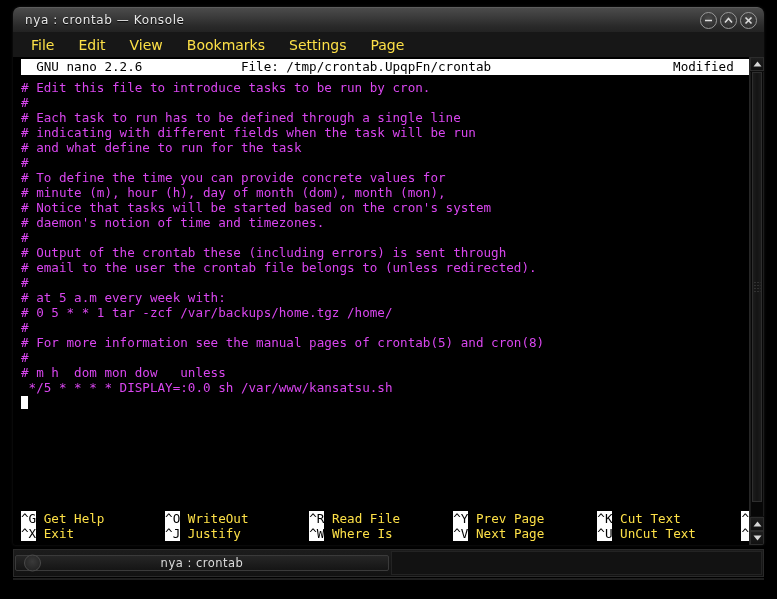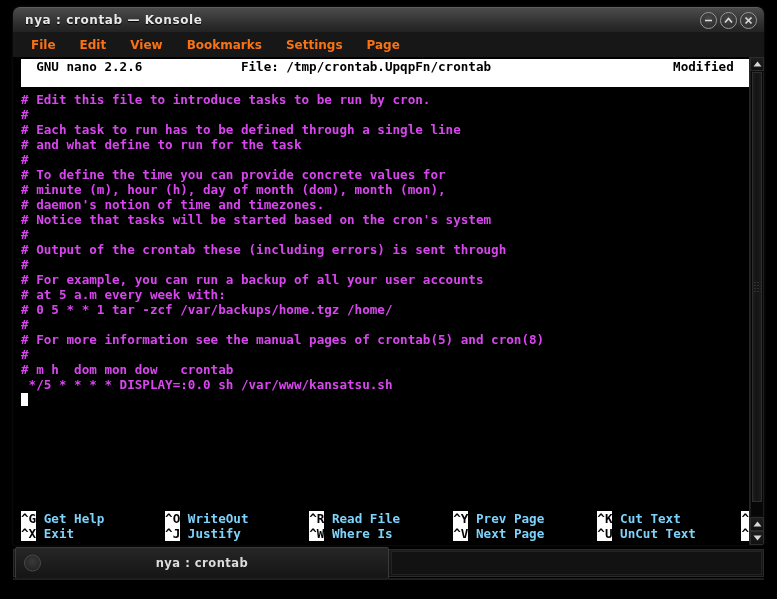--- a/index.html
+++ b/index.html
@@ -11,21 +11,20 @@
     height: 599px;
     overflow: hidden;
     font-family: "DejaVu Sans", sans-serif;
   }
 
   #screen {
     position: relative;
     width: 777px;
     height: 599px;
     background: #000000;
-    font-weight: bold;
   }
 
   
   #window {
     position: absolute;
     left: 13px;
     top: 7px;
     width: 751px;
     height: 538px;
     border-radius: 7px 7px 2px 2px;
@@ -81,22 +80,22 @@
   #menubar {
     height: 25px;
     background: #171717;
     display: flex;
     align-items: center;
     padding-left: 16px;
     box-sizing: border-box;
   }
   .menu-item {
     font-family: "DejaVu Sans", sans-serif;
-    font-size: 12px;
-    color: #f97316;
+    font-size: 14px;
+    color: #fde047;
     margin-right: 20px;
     padding: 1px 2px;
     cursor: default;
     white-space: nowrap;
   }
 
   
   #terminal-wrap {
     position: relative;
     height: 488px;
@@ -113,21 +112,21 @@
     font-size: 12.6px;
     line-height: 15px;
     color: #e6e6e6;
     overflow: hidden;
     padding-top: 2px;
   }
 
   .nano-titlebar {
     background: #ffffff;
     color: #000000;
-    height: 28px;
+    height: 16px;
     line-height: 16px;
     font-family: "DejaVu Sans Mono", monospace;
     font-size: 12.6px;
     white-space: pre;
     display: block;
     margin-bottom: 5px;
     overflow: hidden;
   }
 
   .term-line {
@@ -164,21 +163,21 @@
   }
   .sc-cell {
     display: inline-block;
     white-space: pre;
   }
   .sc-key {
     background: #ffffff;
     color: #000000;
   }
   .sc-label {
-    color: #7dd3fc;
+    color: #fde047;
   }
 
   
   #scrollbar {
     position: relative;
     width: 15px;
     flex: 0 0 15px;
     background: #0d0d0d;
     border-left: 1px solid #262626;
     box-sizing: border-box;
@@ -241,21 +240,21 @@
     height: 28px;
     background: linear-gradient(to bottom, #1c1c1c, #121212);
     border: 1px solid #2a2a2a;
     box-sizing: border-box;
     display: flex;
     align-items: center;
   }
   #task-entry {
     position: relative;
     width: 374px;
-    height: 32px;
+    height: 16px;
     margin: 1px 0 1px 1px;
     background: linear-gradient(to bottom, #262626, #151515);
     border: 1px solid #3a3a3a;
     border-radius: 2px;
     box-sizing: border-box;
     display: flex;
     align-items: center;
     justify-content: center;
     cursor: pointer;
   }
@@ -335,36 +334,37 @@
     <div id="terminal-wrap">
 
       <div id="terminal">
 
         <div class="nano-titlebar">  GNU nano 2.2.6             File: /tmp/crontab.UpqpFn/crontab                        Modified  </div>
 
         <div id="buffer">
             <div class="term-line"># Edit this file to introduce tasks to be run by cron.</div>
             <div class="term-line">#</div>
             <div class="term-line"># Each task to run has to be defined through a single line</div>
+            <div class="term-line"># indicating with different fields when the task will be run</div>
             <div class="term-line"># and what define to run for the task</div>
             <div class="term-line">#</div>
             <div class="term-line"># To define the time you can provide concrete values for</div>
             <div class="term-line"># minute (m), hour (h), day of month (dom), month (mon),</div>
+            <div class="term-line"># Notice that tasks will be started based on the cron's system</div>
             <div class="term-line"># daemon's notion of time and timezones.</div>
-            <div class="term-line"># Notice that tasks will be started based on the cron's system</div>
             <div class="term-line">#</div>
             <div class="term-line"># Output of the crontab these (including errors) is sent through</div>
-            <div class="term-line">#</div>
-            <div class="term-line"># For example, you can run a backup of all your user accounts</div>
+            <div class="term-line"># email to the user the crontab file belongs to (unless redirected).</div>
+            <div class="term-line">#</div>
             <div class="term-line"># at 5 a.m every week with:</div>
             <div class="term-line"># 0 5 * * 1 tar -zcf /var/backups/home.tgz /home/</div>
             <div class="term-line">#</div>
             <div class="term-line"># For more information see the manual pages of crontab(5) and cron(8)</div>
             <div class="term-line">#</div>
-            <div class="term-line"># m h  dom mon dow   crontab</div>
+            <div class="term-line"># m h  dom mon dow   unless</div>
             <div class="term-line"> */5 * * * * DISPLAY=:0.0 sh /var/www/kansatsu.sh</div>
             <div class="term-line"><span class="cursor-block"></span></div>
           </div>
 
         <div id="shortcutbar">
           <div class="sc-row" id="sc-row1"><span class="sc-cell"><span class="sc-key">^G</span><span class="sc-label"> Get Help        </span></span><span class="sc-cell"><span class="sc-key">^O</span><span class="sc-label"> WriteOut        </span></span><span class="sc-cell"><span class="sc-key">^R</span><span class="sc-label"> Read File       </span></span><span class="sc-cell"><span class="sc-key">^Y</span><span class="sc-label"> Prev Page       </span></span><span class="sc-cell"><span class="sc-key">^K</span><span class="sc-label"> Cut Text        </span></span><span class="sc-cell"><span class="sc-key">^C</span></span></div>
           <div class="sc-row" id="sc-row2"><span class="sc-cell"><span class="sc-key">^X</span><span class="sc-label"> Exit            </span></span><span class="sc-cell"><span class="sc-key">^J</span><span class="sc-label"> Justify         </span></span><span class="sc-cell"><span class="sc-key">^W</span><span class="sc-label"> Where Is        </span></span><span class="sc-cell"><span class="sc-key">^V</span><span class="sc-label"> Next Page       </span></span><span class="sc-cell"><span class="sc-key">^U</span><span class="sc-label"> UnCut Text      </span></span><span class="sc-cell"><span class="sc-key">^T</span></span></div>
         </div>
 
       </div>

